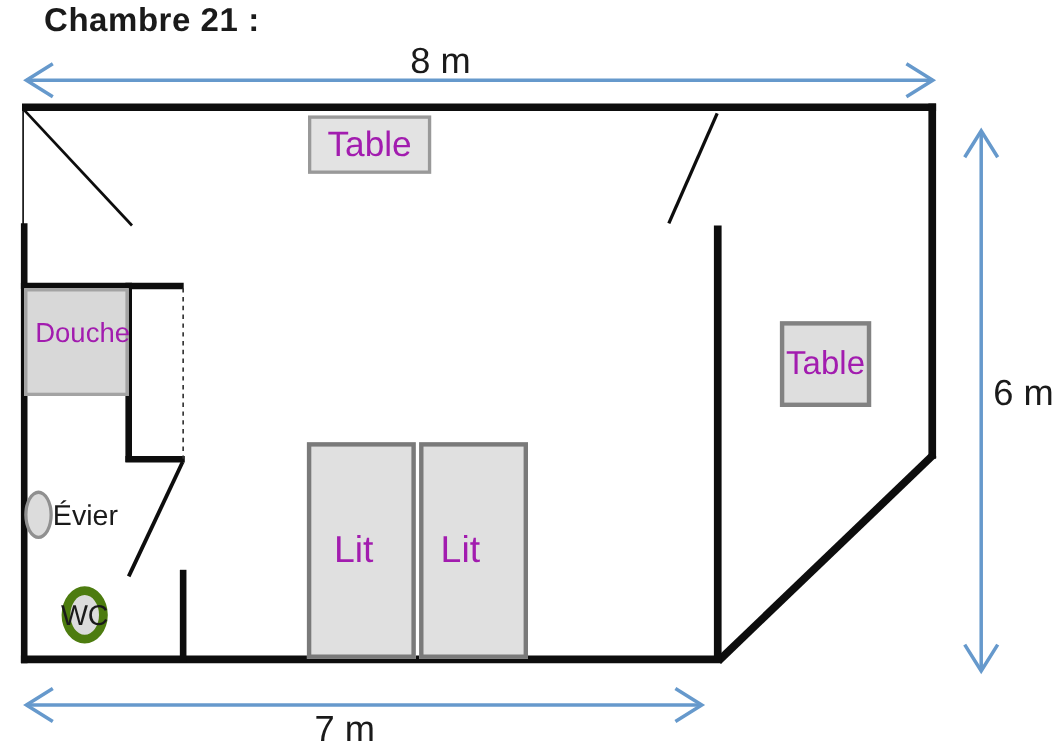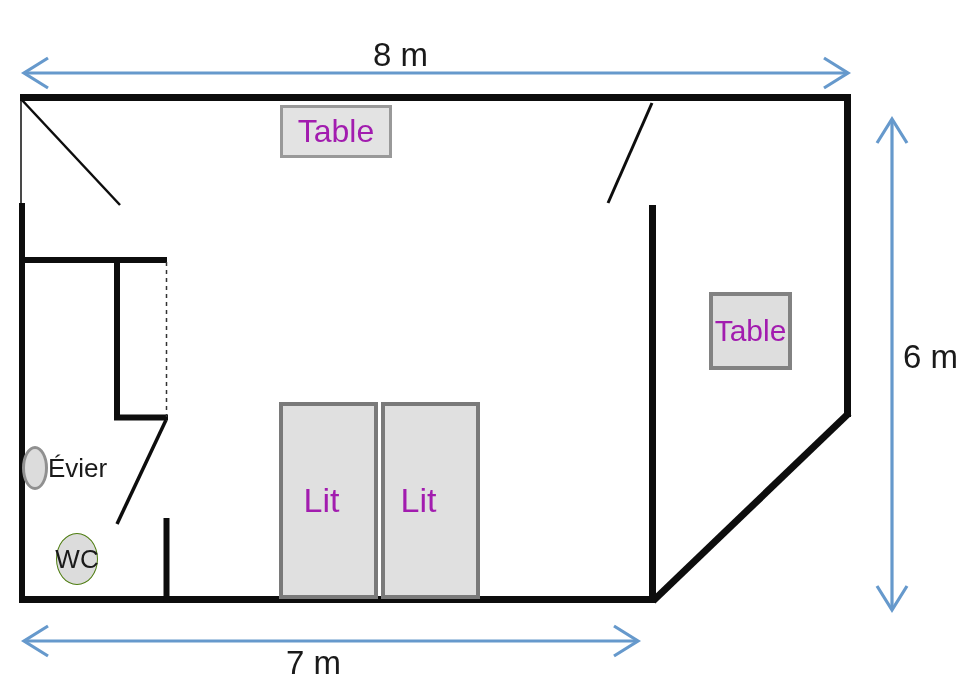--- a/index.html
+++ b/index.html
@@ -65,41 +65,45 @@
       <polyline points="877,143 892,119 907,143"></polyline>
       <polyline points="877,586 892,610 907,586"></polyline>
     </g>
     <g stroke="#6699cc" stroke-width="3.2" fill="none">
       <line x1="24" y1="641" x2="638" y2="641"></line>
       <polyline points="48,626 24,641 48,656"></polyline>
       <polyline points="614,626 638,641 614,656"></polyline>
     </g>
   </svg>
 
+  <div class="abs title label" style="left:40px;top:4px;">Chambre 21 :</div>
   <div class="abs dim label" style="left:373px;top:38px;">8 m</div>
   <div class="abs dim label" style="left:903px;top:340px;">6 m</div>
   <div class="abs dim label" style="left:286px;top:646px;">7 m</div>
 
   <div class="furn" style="left:280px;top:105px;width:112px;height:53px;border:3px solid #999999;background:#e3e3e3;">
     <span class="furn-label" style="font-size:32px;">Table</span>
   </div>
 
   <div class="furn" style="left:709px;top:292px;width:83px;height:78px;border:4px solid #828282;background:#dedede;">
     <span class="furn-label" style="font-size:30px;">Table</span>
   </div>
 
+  <div class="furn" style="left:22px;top:262px;width:95px;height:98px;border:3px solid #a3a3a3;background:#d8d8d8;align-items:flex-start;justify-content:flex-start;">
+    <span class="furn-label" style="font-size:25px;padding:24px 0 0 7px;">Douche</span>
+  </div>
 
   <div class="furn" style="left:279px;top:402px;width:99px;height:197px;border:4px solid #7a7a7a;background:#e0e0e0;">
     <span class="furn-label" style="font-size:34px;margin-right:14px;">Lit</span>
   </div>
 
   <div class="furn" style="left:381px;top:402px;width:99px;height:197px;border:4px solid #7a7a7a;background:#e0e0e0;">
     <span class="furn-label" style="font-size:34px;margin-right:24px;">Lit</span>
   </div>
 
   <div class="oval" style="left:22px;top:446px;width:26px;height:44px;border:3px solid #909090;"></div>
   <div class="abs label" style="left:48px;top:455px;font-size:26px;">Évier</div>
 
-  <div class="oval" style="left:56px;top:533px;width:42px;height:52px;border:1px solid #4d7c0f;">
+  <div class="oval" style="left:56px;top:533px;width:42px;height:52px;border:8px solid #4d7c0f;">
     <span class="label" style="font-size:26px;">WC</span>
   </div>
 
 </div>
 
 </body></html>

